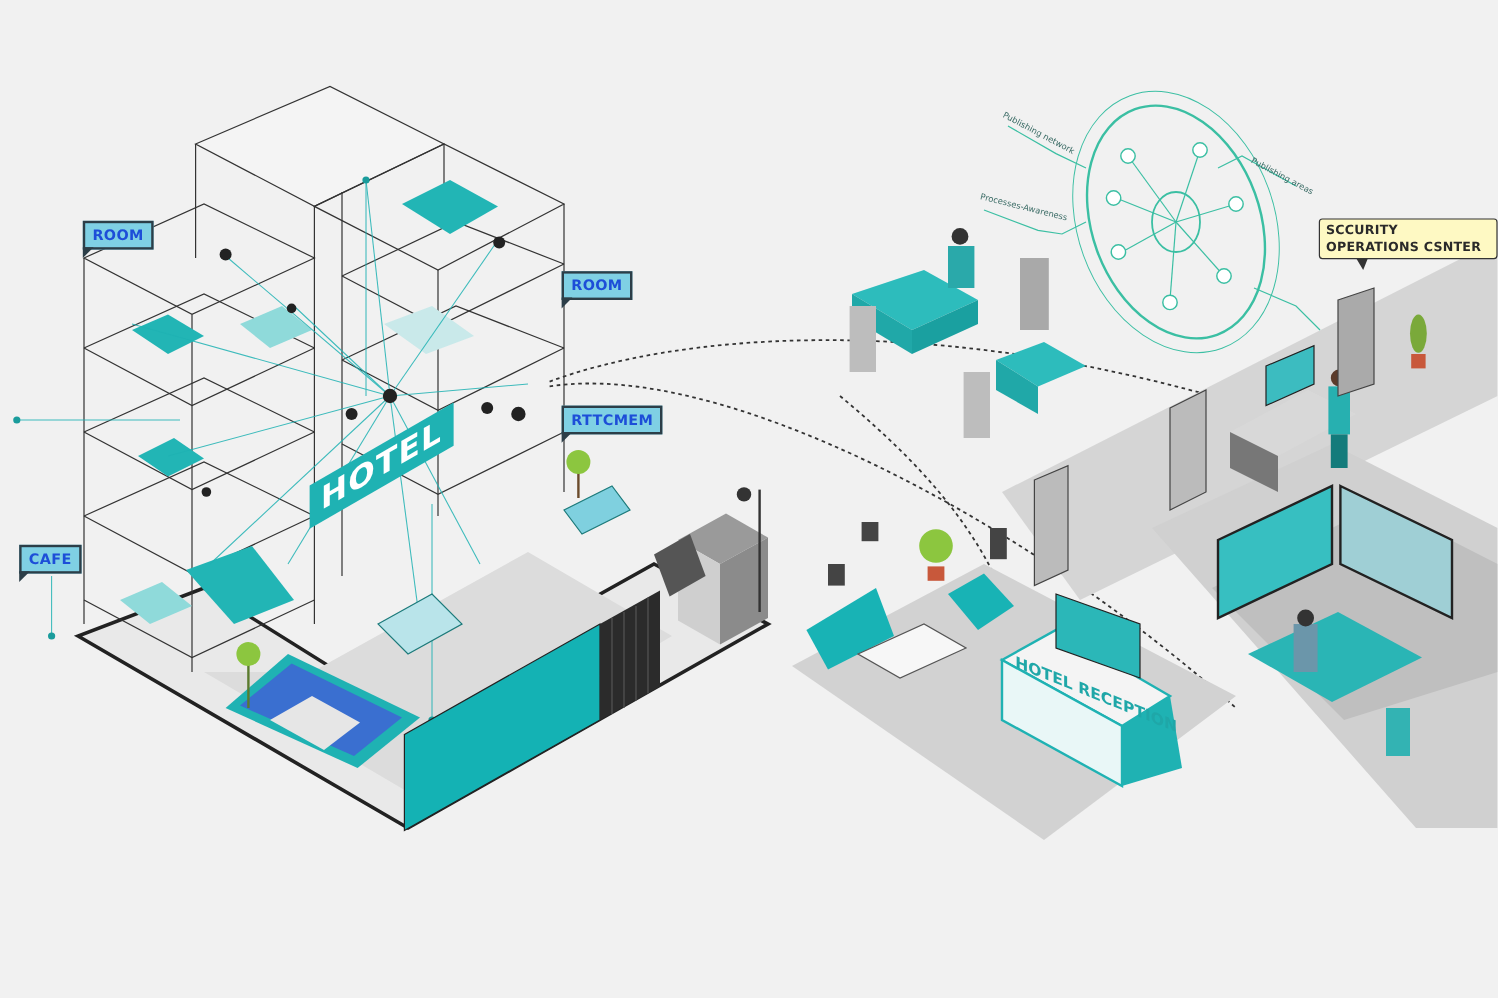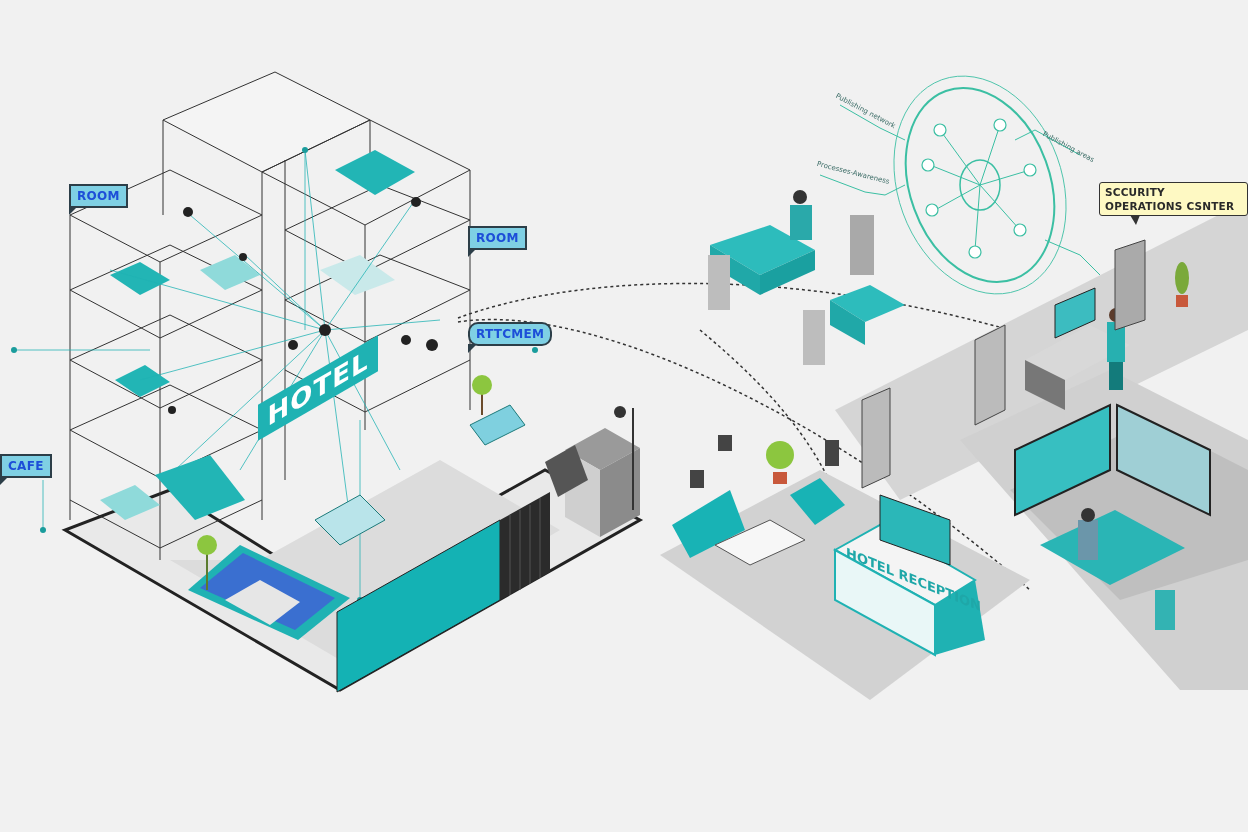--- a/index.html
+++ b/index.html
@@ -226,22 +226,22 @@
   </g>
 
   <g fill="#bbb" stroke="#444">
     <polygon points="975,340 1005,325 1005,410 975,425"></polygon>
     <polygon points="862,400 890,388 890,475 862,488"></polygon>
   </g>
 </svg>
 
 <div class="callout" style="left:69px;top:184px;">ROOM</div>
 <div class="callout" style="left:468px;top:226px;">ROOM</div>
-<div class="callout" style="left:468px;top:322px;border-radius:10px;">RTTCMEM</div>
-<div class="callout" style="left:0;top:454px;">CAFE</div>
+<div class="callout" style="left:468px;top:338px;">RTTCMEM</div>
+<div class="callout" style="left:16px;top:454px;">CAFE</div>
 
 <div class="hotel-sign">HOTEL</div>
 <div class="desk-sign">HOTEL RECEPTION</div>
 
 <div class="soc-bubble">
   <div>SCCURITY OPERATIONS CSNTER</div>
 </div>
 
 <div class="tiny" style="left:838px;top:92px;transform:rotate(28deg);">Publishing network</div>
 <div class="tiny" style="left:1045px;top:130px;transform:rotate(28deg);">Publishing areas</div>

